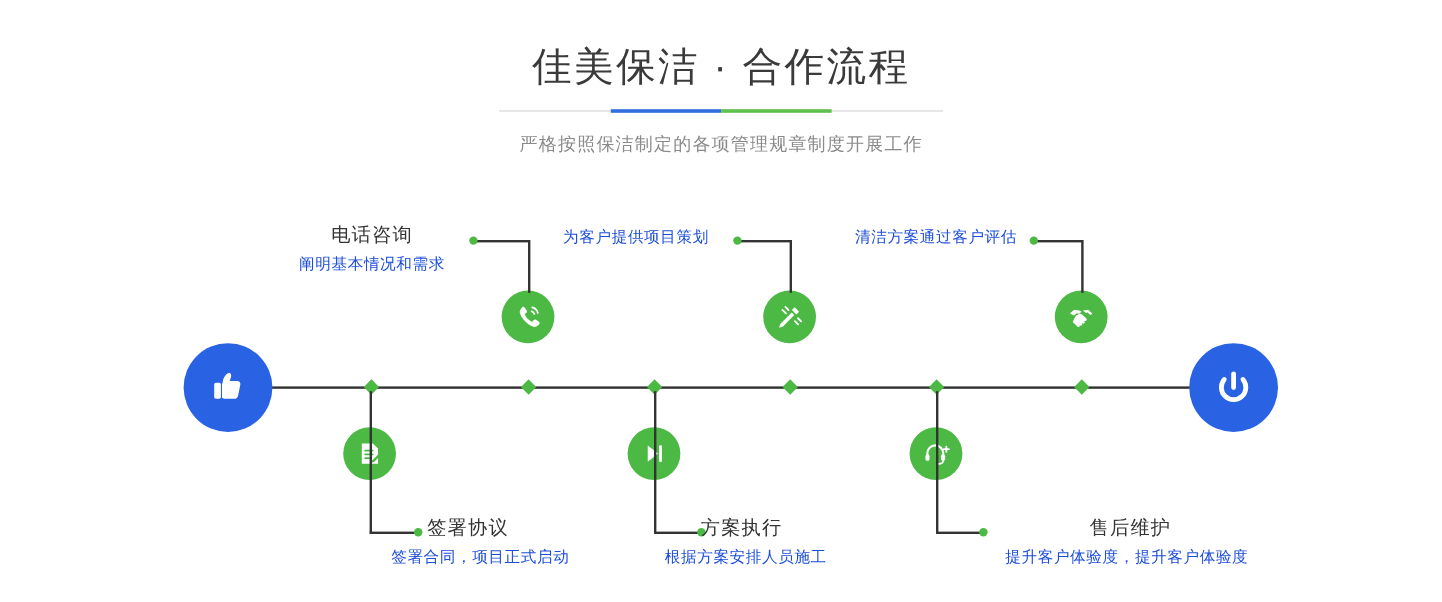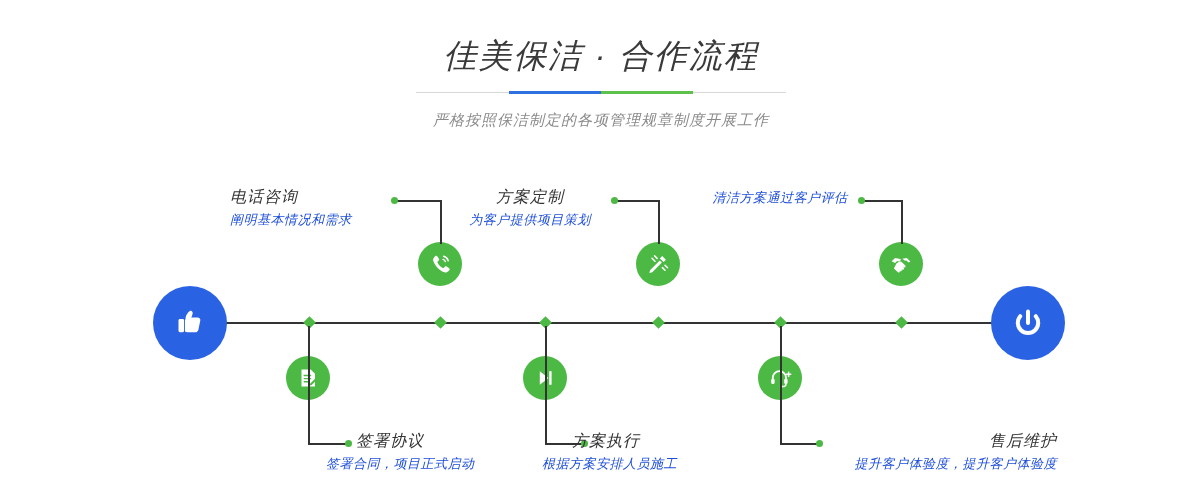--- a/index.html
+++ b/index.html
@@ -11,21 +11,20 @@
     height: 502px;
     background: #ffffff;
     font-family: "Liberation Sans", sans-serif;
     overflow: hidden;
   }
   #stage {
     position: relative;
     width: 1202px;
     height: 502px;
     background: #ffffff;
-    font-style: italic;
   }
 
   
   .header {
     position: absolute;
     top: 34px;
     left: 0;
     width: 1202px;
     text-align: center;
   }
@@ -188,21 +187,21 @@
       <svg width="24" height="24" viewBox="0 0 24 24">
         <path fill="#ffffff" d="M7.2 4.1c.6-.6 1.5-.5 2 .2l1.7 2.4c.4.6.3 1.4-.2 1.9l-1 .9c-.3.3-.4.7-.2 1.1.5 1.1 1.3 2.2 2.2 3.1.9.9 2 1.7 3.1 2.2.4.2.8.1 1.1-.2l.9-1c.5-.5 1.3-.6 1.9-.2l2.4 1.7c.7.5.8 1.4.2 2l-1.3 1.3c-.9.9-2.2 1.2-3.4.8-2.4-.8-4.8-2.3-6.9-4.4C7.6 13.8 6.1 11.4 5.3 9c-.4-1.2-.1-2.5.8-3.4l1.1-1.5z"></path>
         <path d="M15.6 4.2a6.4 6.4 0 0 1 4.6 4.6" stroke="#ffffff" stroke-width="1.5" fill="none" stroke-linecap="round"></path>
         <path d="M15.1 7.4a3.3 3.3 0 0 1 2.2 2.2" stroke="#ffffff" stroke-width="1.5" fill="none" stroke-linecap="round"></path>
       </svg>
     </span>
   </div>
   <div class="stem" style="left:440px; top:200px; height:44px;"></div>
   <div class="lead" style="left:394px; top:200px; width:47px;"></div>
   <div class="lead-dot" style="left:391px; top:197px;"></div>
-  <div class="label" style="left:230px; top:186px; width:160px; text-align:left;">
+  <div class="label" style="left:230px; top:186px; width:160px; text-align:center;">
     <div class="lbl-title">电话咨询</div>
     <div class="lbl-desc">阐明基本情况和需求</div>
   </div>
 
   <div class="node-dot" style="left:305px;"></div>
   <div class="badge" style="left:286px; top:356px;">
     <span>
       <svg width="24" height="24" viewBox="0 0 24 24">
         <path fill="#ffffff" d="M5.5 3.5h9.2l4.3 4.3v12.7H5.5z"></path>
         <path d="M8.2 9.5h6.4M8.2 12.6h6.4M8.2 15.7h4.2" stroke="#4cb944" stroke-width="1.4" stroke-linecap="round"></path>
@@ -226,37 +225,36 @@
         <path fill="#ffffff" d="M16.2 4.1l3.7 3.7-2.3 2.3-3.7-3.7z"></path>
         <path d="M6 6.2l3 3M8.5 3.8l2.6 2.6" stroke="#ffffff" stroke-width="1.5" stroke-linecap="round"></path>
         <path d="M19 13.2l2.6 2.6M16.4 15.6l2.6 2.6" stroke="#ffffff" stroke-width="1.5" stroke-linecap="round"></path>
       </svg>
     </span>
   </div>
   <div class="stem" style="left:658px; top:200px; height:44px;"></div>
   <div class="lead" style="left:614px; top:200px; width:45px;"></div>
   <div class="lead-dot" style="left:611px; top:197px;"></div>
   <div class="label" style="left:450px; top:186px; width:160px; text-align:center;">
-    <div class="lbl-title">方案定制</div>
     <div class="lbl-desc">为客户提供项目策划</div>
   </div>
 
   <div class="node-dot" style="left:541px;"></div>
   <div class="badge" style="left:523px; top:356px;">
     <span>
       <svg width="24" height="24" viewBox="0 0 24 24">
         <path fill="#ffffff" d="M6.8 5.2L15.4 12 6.8 18.8z"></path>
         <rect x="16.2" y="5.2" width="2.4" height="13.6" fill="#ffffff"></rect>
       </svg>
     </span>
   </div>
   <div class="stem" style="left:545px; top:326px; height:118px;"></div>
   <div class="lead" style="left:545px; top:443px; width:38px;"></div>
   <div class="lead-dot" style="left:581px; top:440px;"></div>
-  <div class="label" style="left:572px; top:430px; width:200px; text-align:left;">
+  <div class="label" style="left:584px; top:430px; width:200px; text-align:left;">
     <div class="lbl-title">方案执行</div>
     <div class="lbl-desc" style="margin-left:-30px;">根据方案安排人员施工</div>
   </div>
 
   <div class="node-dot" style="left:897px;"></div>
   <div class="badge" style="left:879px; top:242px;">
     <span>
       <svg width="24" height="24" viewBox="0 0 24 24">
         <path fill="#ffffff" d="M2.6 9.2l3.5-3.1 4.2.6 2.1 1.1-2.4 1.7-1.8-.5-2.1 1.9z"></path>
         <path fill="#ffffff" d="M21.4 9.4l-3.6-3.3-4.4.7 2.6 2 1.4-.3 2.2 2z"></path>
@@ -279,18 +277,18 @@
         <rect x="3.2" y="12.6" width="3.4" height="5.4" rx="1.6" fill="#ffffff"></rect>
         <rect x="16.2" y="12.6" width="3.4" height="5.4" rx="1.6" fill="#ffffff"></rect>
         <path d="M18 18c0 1.5-1.6 2.6-3.6 2.6" stroke="#ffffff" stroke-width="1.5" fill="none" stroke-linecap="round"></path>
         <path d="M20.6 6.2v4.2M18.5 8.3h4.2" stroke="#ffffff" stroke-width="1.6" stroke-linecap="round"></path>
       </svg>
     </span>
   </div>
   <div class="stem" style="left:780px; top:326px; height:118px;"></div>
   <div class="lead" style="left:780px; top:443px; width:38px;"></div>
   <div class="lead-dot" style="left:816px; top:440px;"></div>
-  <div class="label" style="left:827px; top:430px; width:230px; text-align:right;">
+  <div class="label" style="left:827px; top:430px; width:230px; text-align:center;">
     <div class="lbl-title">售后维护</div>
     <div class="lbl-desc" style="margin-left:-6px;">提升客户体验度，提升客户体验度</div>
   </div>
 
 </div>
 
 </body></html>

